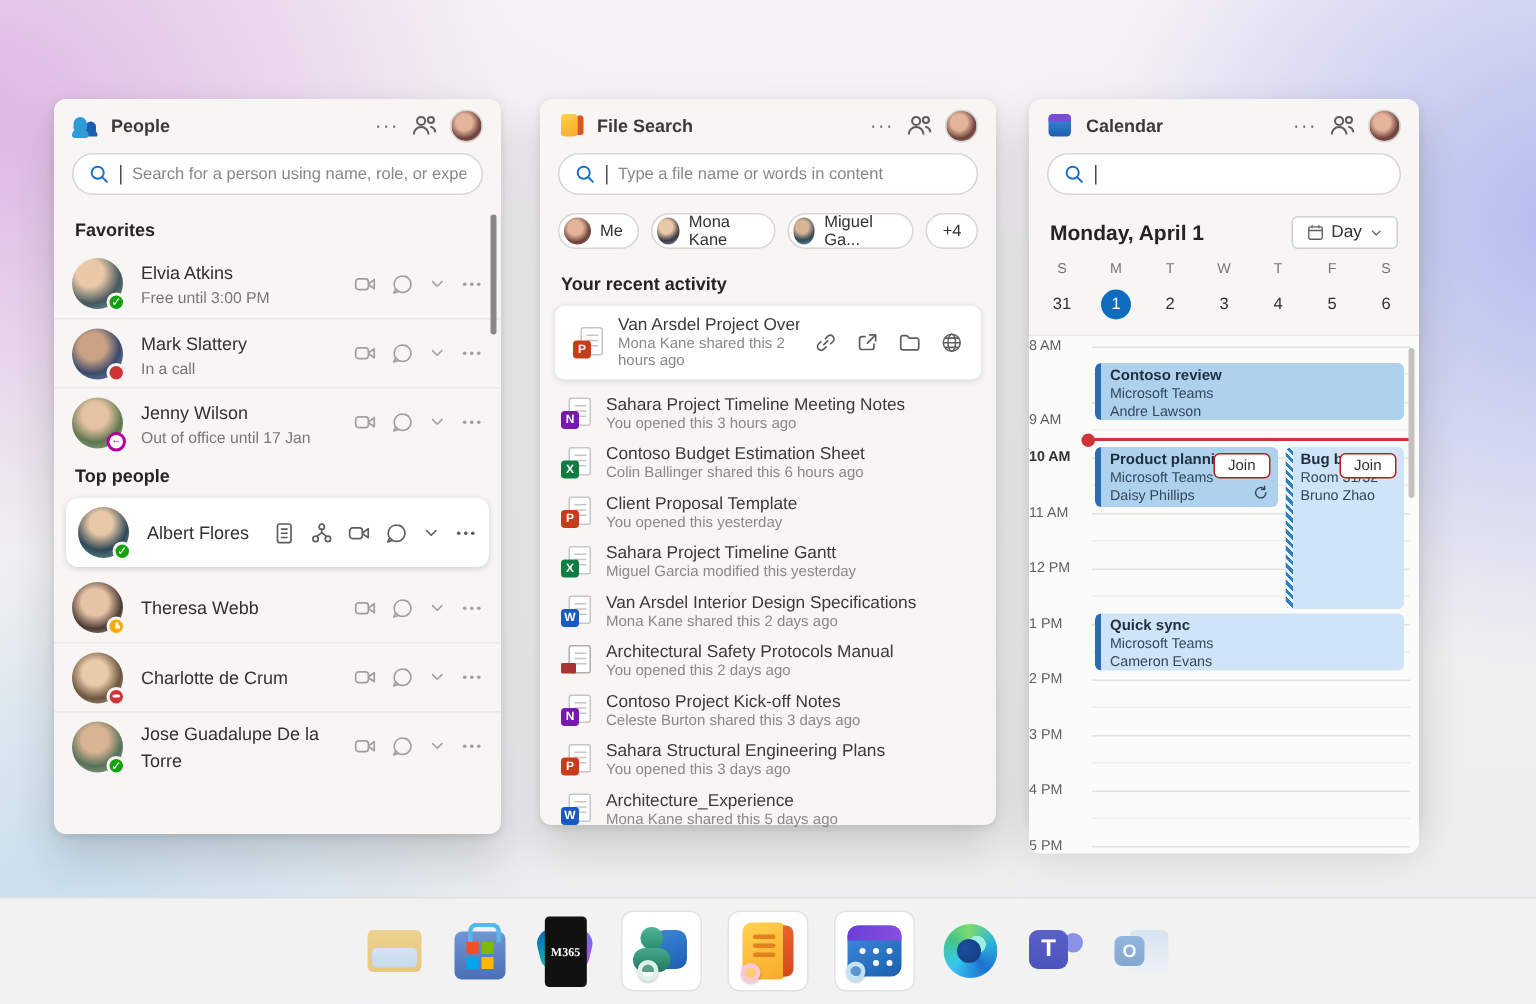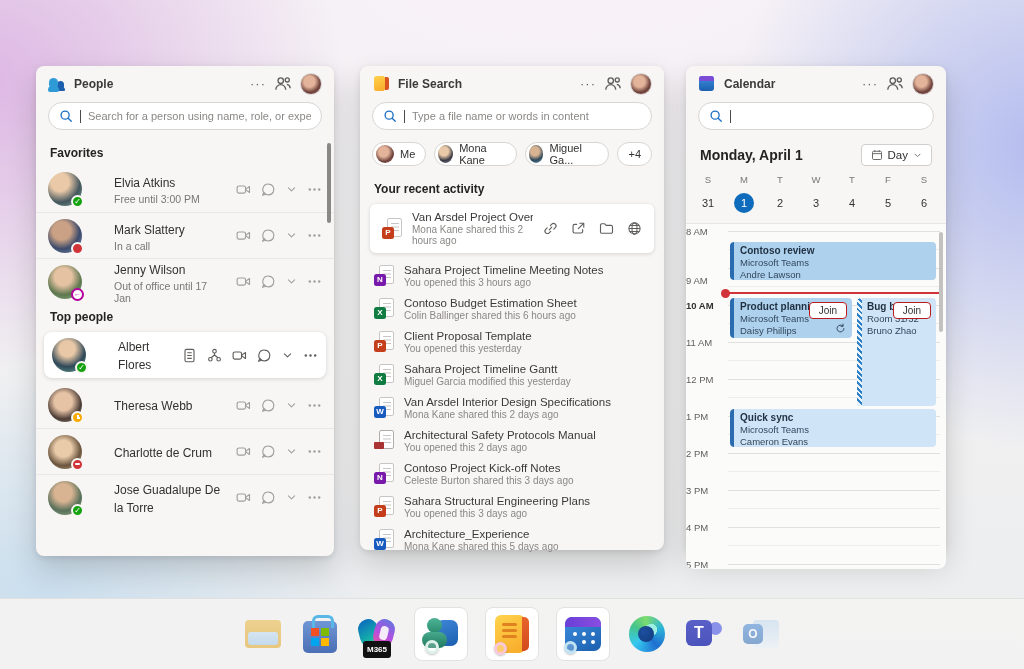--- a/index.html
+++ b/index.html
@@ -44,21 +44,21 @@
   .badge { position:absolute; right:-2px; bottom:-2px; width:13px; height:13px; border-radius:50%;
     border:2px solid #f7f6f4; color:#fff; font-size:8px; line-height:9px; text-align:center; font-weight:700; }
   .b-avail { background:#13a10e; }
   .b-busy  { background:#d13438; }
   .b-dnd   { background:#d13438; position:absolute; }
   .b-dnd::before { content:""; position:absolute; left:2px; top:3.5px; width:5px; height:2px; background:#fff; border-radius:1px; }
   .b-away  { background:#f8aa02; }
   .b-away::before { content:""; position:absolute; left:4px; top:1.5px; width:1.5px; height:3.5px; background:#fff; }
   .b-away::after  { content:""; position:absolute; left:4px; top:4px; width:3px; height:1.5px; background:#fff; }
   .b-oof { background:#fff; border:2px solid #b4009e; color:#b4009e; font-size:7px; line-height:7px; }
-  .pinfo { flex:1; min-width:0;margin-left:20px; }
+  .pinfo { flex:1; min-width:0; }
   .pname { font-size:12px; color:#323130; }
   .pstatus { font-size:10.5px; color:#797775; margin-top:2px; }
   .pacts { display:flex; align-items:center; gap:10px; color:#a19f9d; }
   .pacts .ic { width:15px; height:15px; }
   .pacts .ic.sm { width:11px; height:11px; }
   .selcard { background:#fff; border-radius:8px; margin:2px 8px 4px; box-shadow:0 1px 4px rgba(0,0,0,.14); }
   .selcard .prow { padding:0 8px; }
   .selcard .pacts { color:#605e5c; }
 
   
@@ -158,21 +158,21 @@
   .ic-store .sq { position:absolute; left:8px; top:7px; width:8px; height:8px; background:#f25022;
     box-shadow:10px 0 0 #7fba00, 0 10px 0 #00a4ef, 10px 10px 0 #ffb900; }
   .ic-m365 { position:relative; width:40px; height:40px; }
   .ic-m365 .r1 { position:absolute; left:2px; top:5px; width:20px; height:28px; border-radius:10px;
     background:linear-gradient(160deg,#0a64c0,#16b5a8 70%,#a5e34d); transform:rotate(-14deg); }
   .ic-m365 .r2 { position:absolute; right:3px; top:5px; width:20px; height:28px; border-radius:10px;
     background:linear-gradient(200deg,#5a7be0,#b44de0 55%,#f2539b); transform:rotate(14deg); }
   .ic-m365 .r2::before { content:""; position:absolute; left:6px; top:7px; width:8px; height:14px;
     border-radius:6px; background:#fdfdfd; opacity:.9; }
   .m365badge { position:absolute; bottom:-4px; left:50%; transform:translateX(-50%);
-    background:#111; color:#fff; font-size:8px; font-weight:700; padding:4px 4px; border-radius:3px; }
+    background:#111; color:#fff; font-size:8px; font-weight:700; padding:19px 4px; border-radius:3px;font-family:Liberation Serif, serif; }
   .ic-psearch { position:relative; width:38px; height:36px; }
   .ic-psearch .back { position:absolute; right:2px; top:4px; width:22px; height:26px; border-radius:7px;
     background:linear-gradient(160deg,#3d86d8,#1b5fae); }
   .ic-psearch .head { position:absolute; left:5px; top:2px; width:15px; height:15px; border-radius:50%;
     background:linear-gradient(#4fb394,#2a8d71); }
   .ic-psearch .bod { position:absolute; left:0px; top:16px; width:25px; height:16px; border-radius:8px;
     background:linear-gradient(#46a98b,#217a60); }
   .ic-psearch .mag { position:absolute; left:3px; bottom:-2px; width:14px; height:14px; border-radius:50%;
     border:3.5px solid #ddf0ea; background:rgba(255,255,255,.25); box-shadow:0 1px 2px rgba(0,0,0,.25); }
   .ic-fsearch { position:relative; width:34px; height:38px; }

